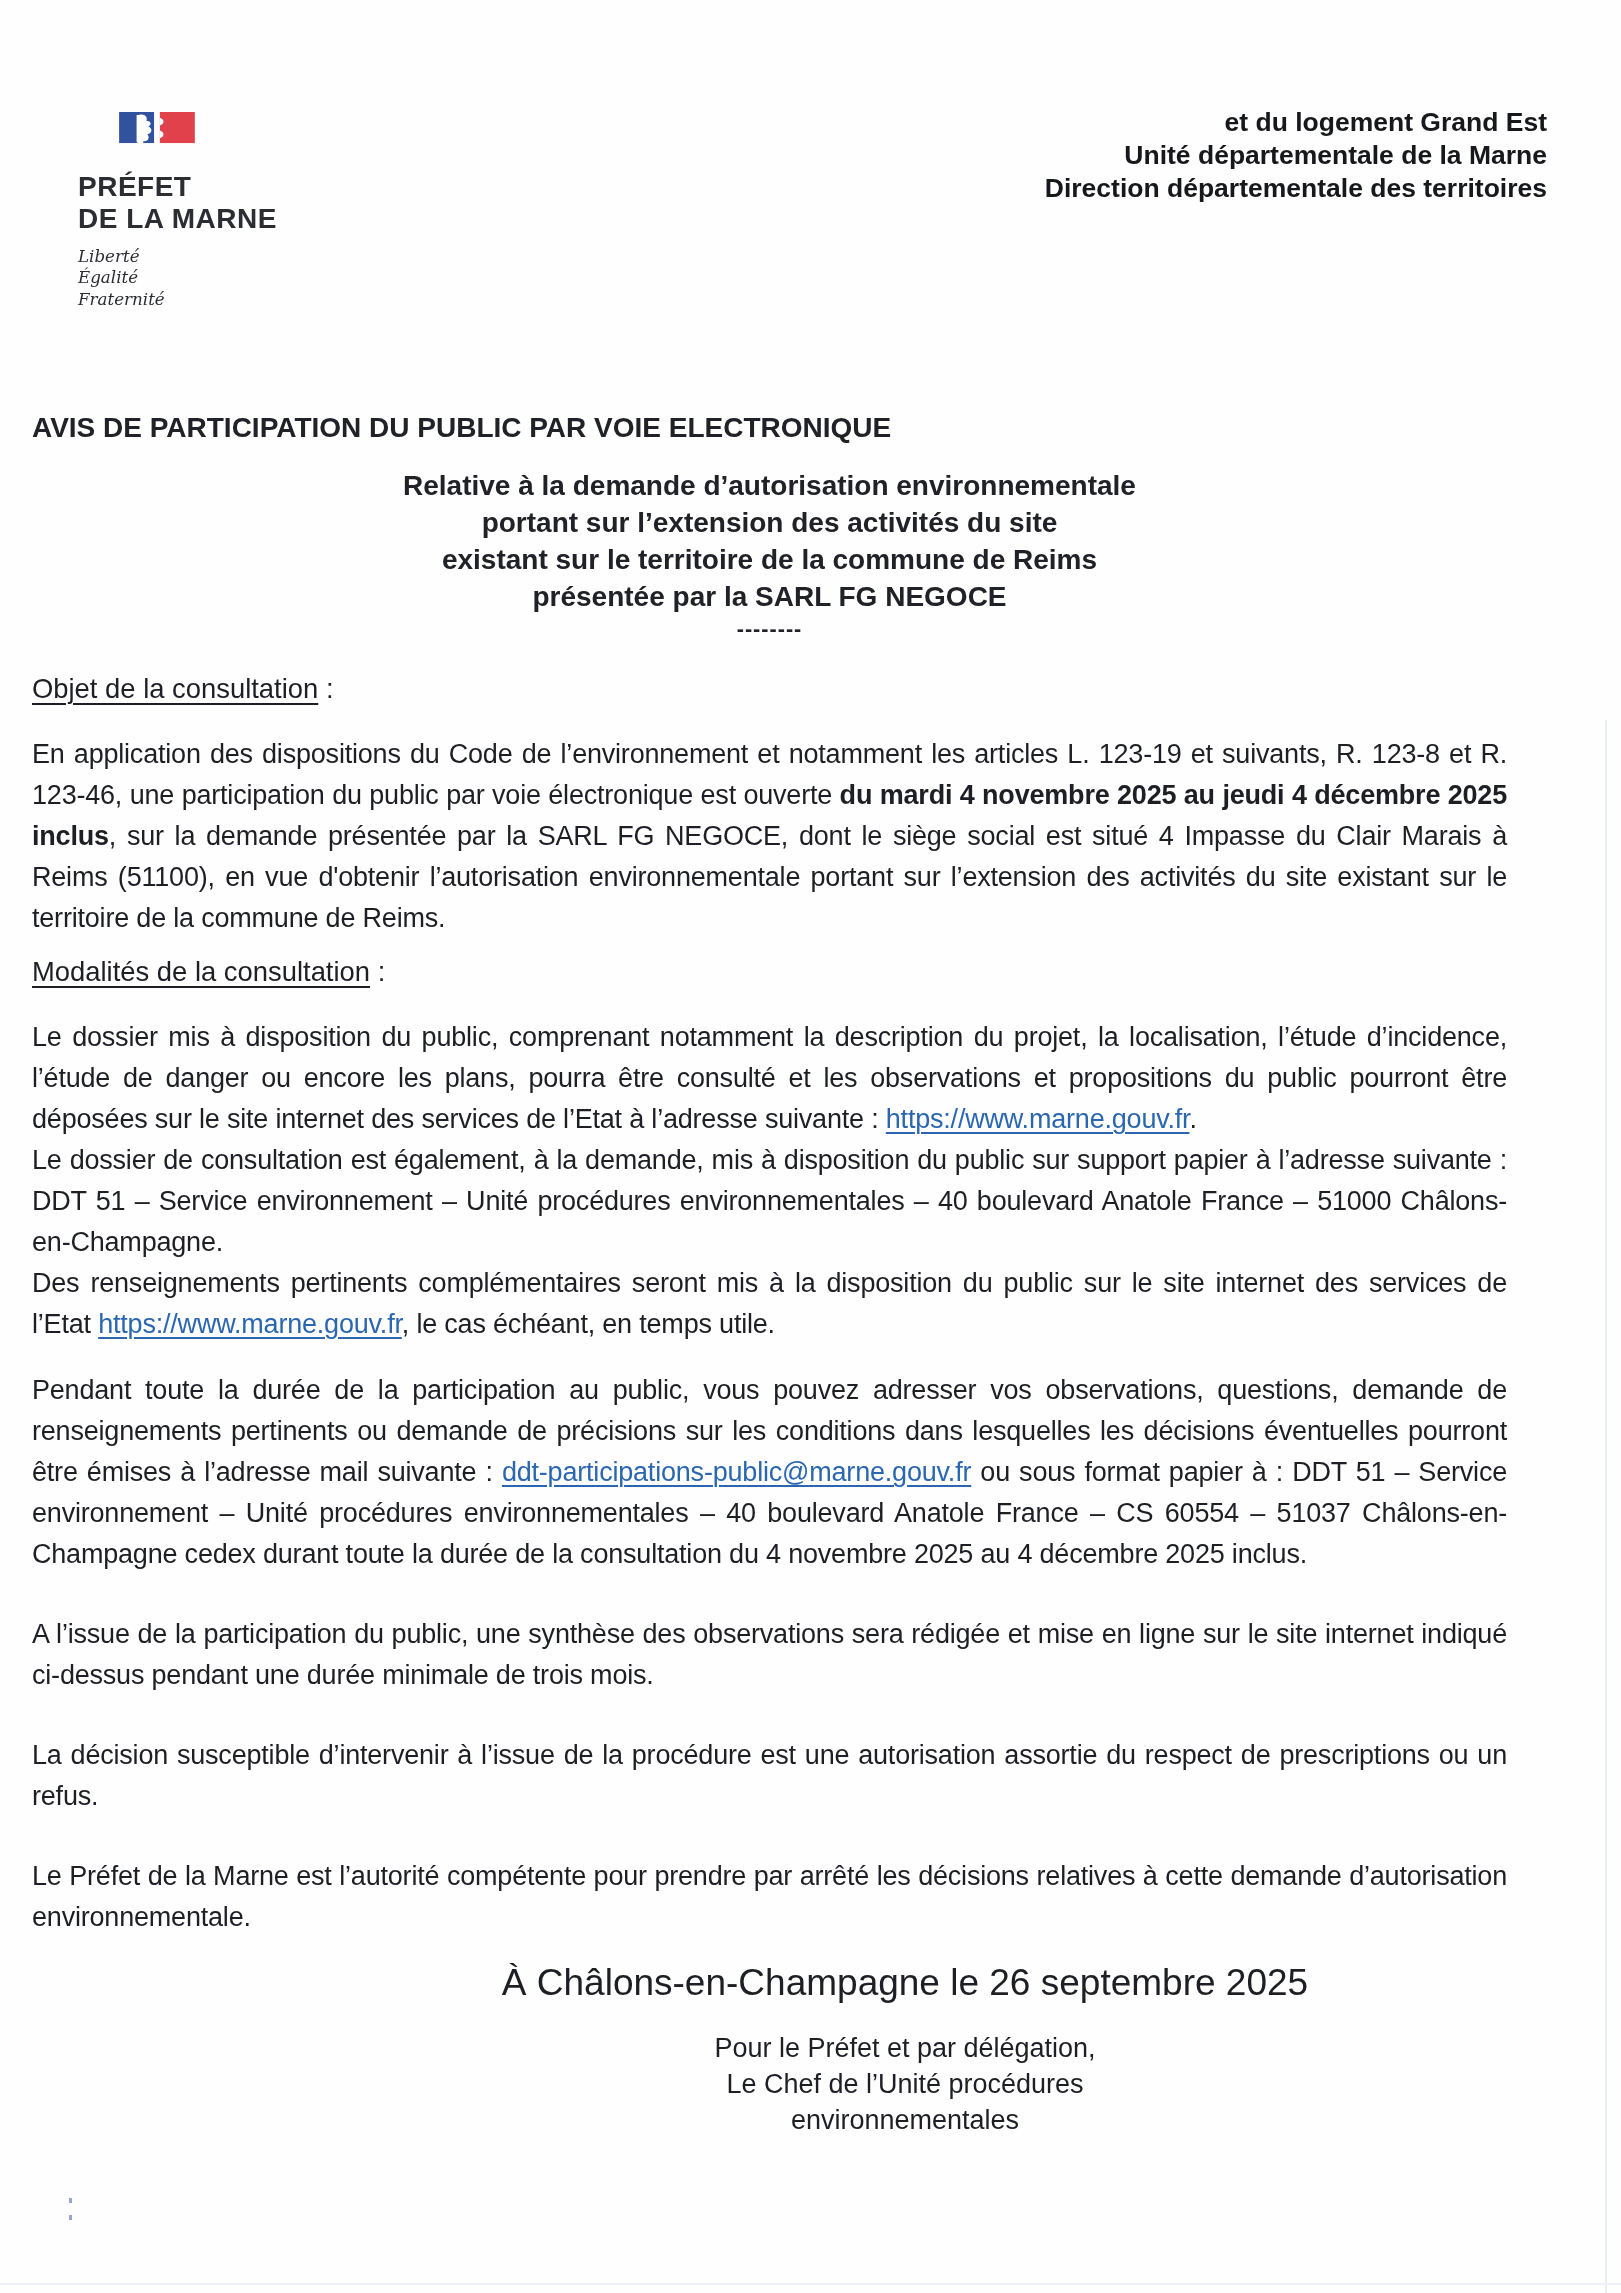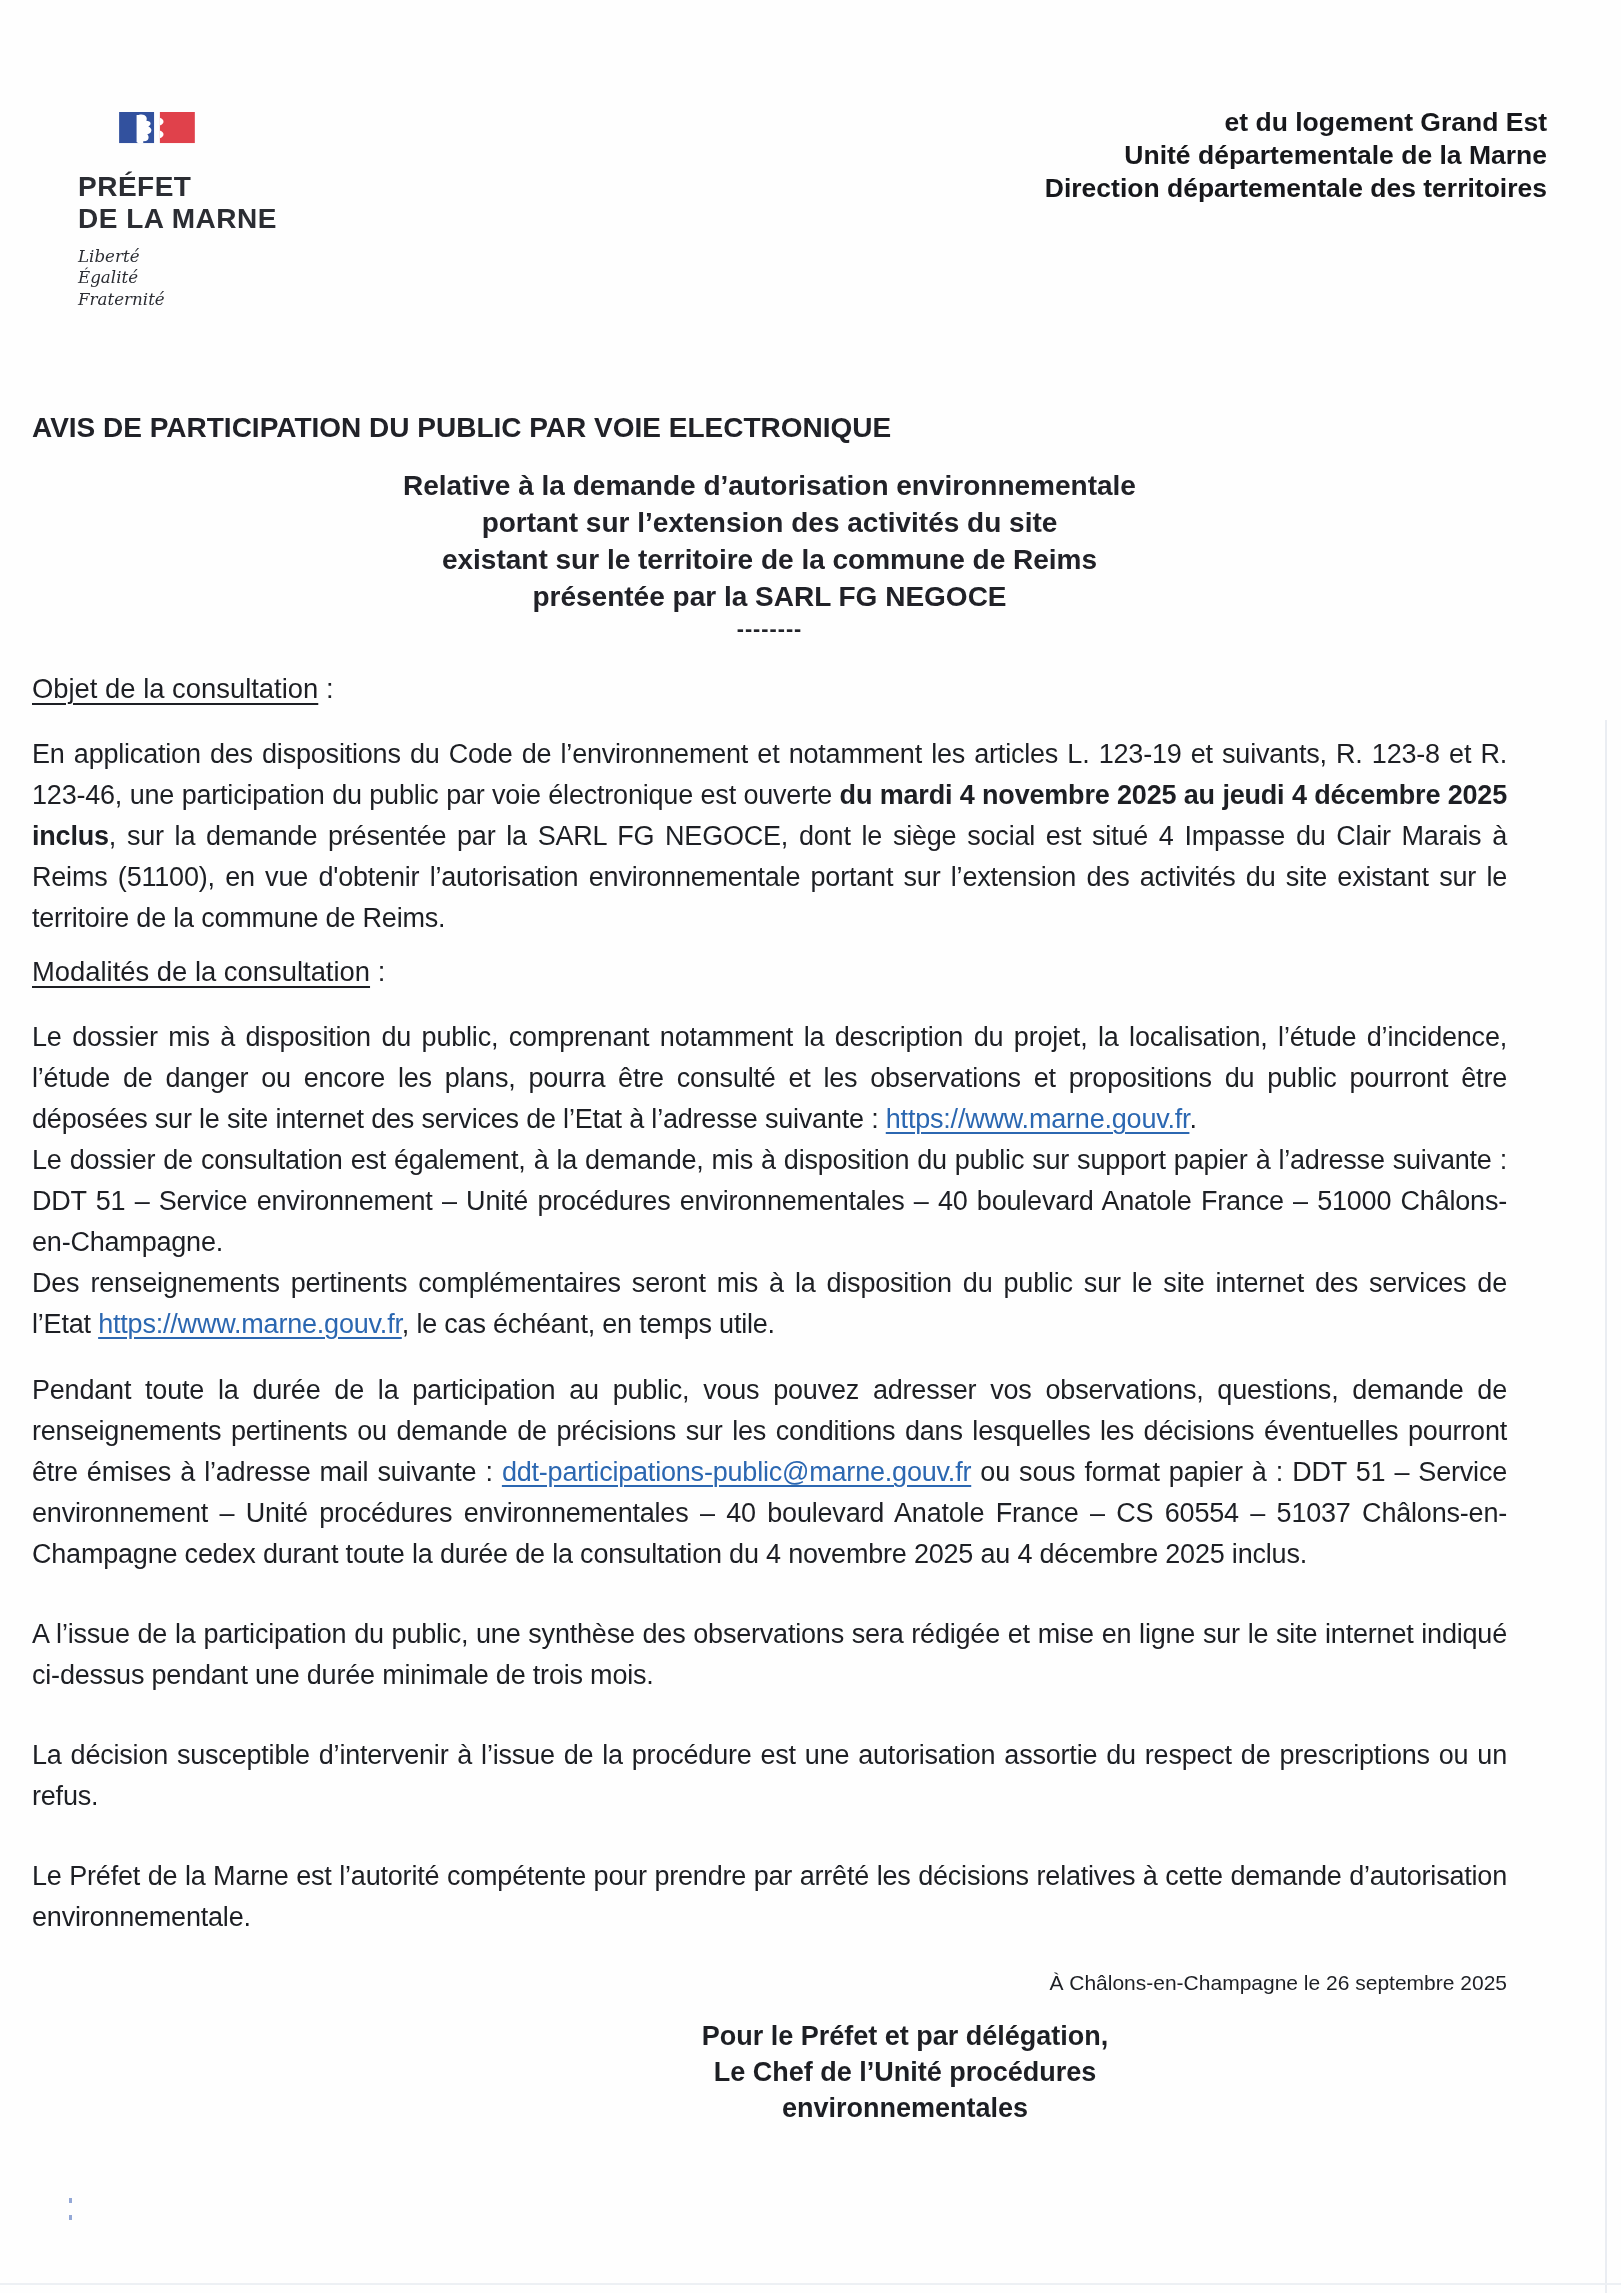--- a/index.html
+++ b/index.html
@@ -56,22 +56,22 @@
   .body-par .sub { text-align:justify; }
   .bold-run { font-weight:bold; }
 
   a.doc-link, span.doc-link {
     color:#2b67b1; text-decoration:underline; text-decoration-thickness:2px;
     text-underline-offset:3.9px; cursor:pointer;
   }
 
   
   .closing-block { margin-left:271px; text-align:center; }
-  .place-date { margin-top:23.5px; font-size:21px; line-height:41px;text-align:right; }
-  .delegation { margin-top:15px; font-weight:bold; font-size:27px; line-height:36px; }
+  .place-date { margin-top:23.5px; font-size:37px; line-height:41px; }
+  .delegation { margin-top:27px; font-weight:normal; font-size:27px; line-height:36px; }
   .signed { margin-top:39px; font-weight:bold; font-size:27px; line-height:36px; }
 
   
   .scan-edge-right {
     position:absolute; right:13.7px; top:720px; bottom:0; width:2px;
     background:#d8dee7; opacity:0.55;
   }
   .scan-edge-bottom {
     position:absolute; left:0; right:0; bottom:8.8px; height:2px;
     background:#edf0f4;

